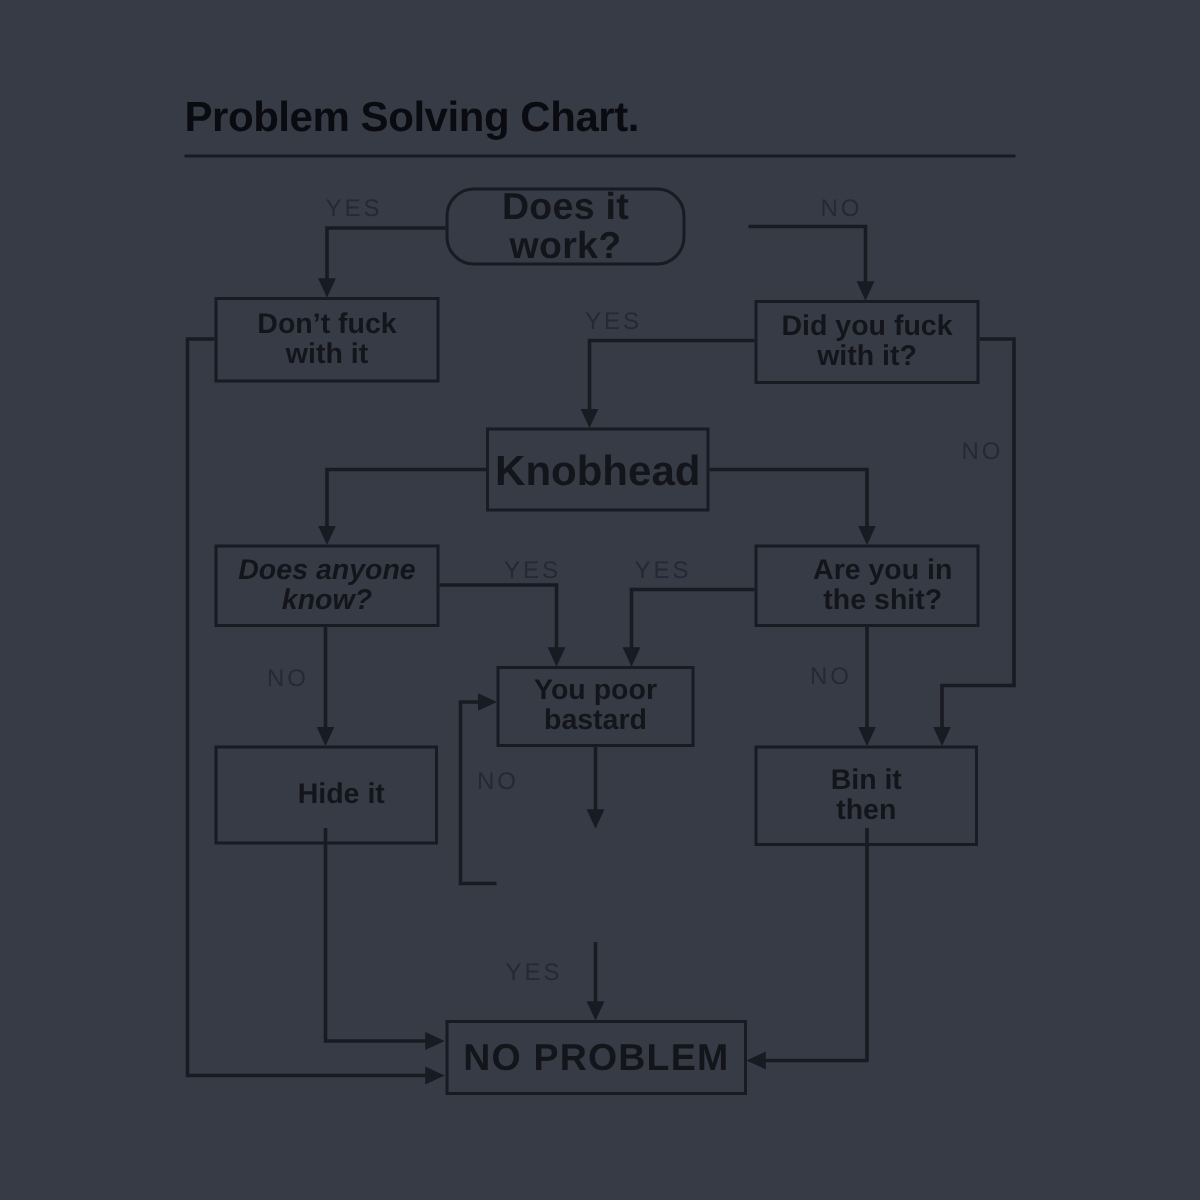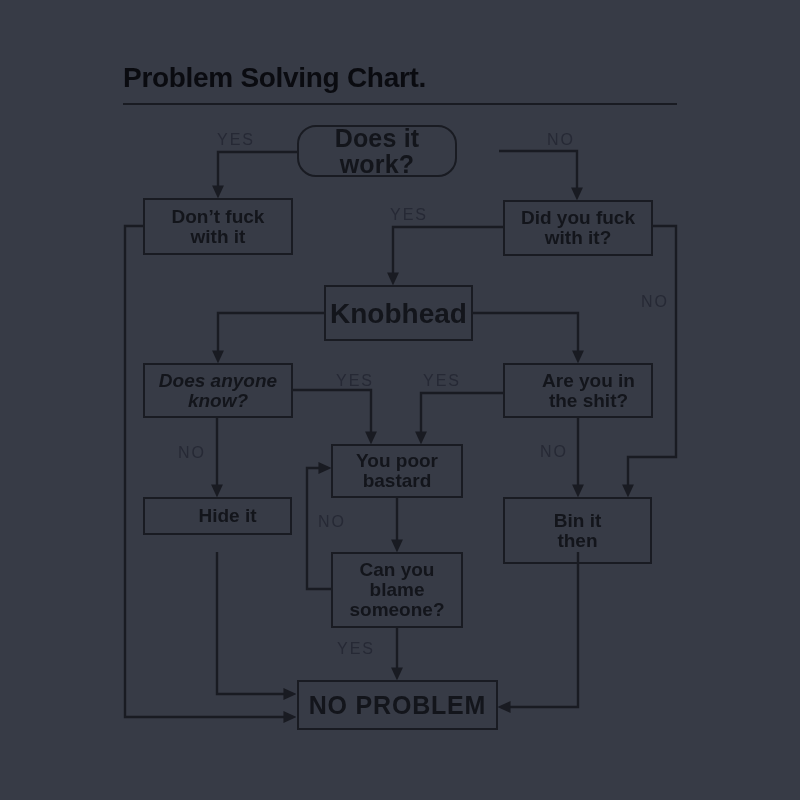--- a/index.html
+++ b/index.html
@@ -71,21 +71,21 @@
     white-space: nowrap;
   }
   
   .n-does-it-work   { left:297px; top:125px; width:160px; height:52px;border-radius:19px; }
   .n-dont-fuck      { left:143px; top:198px; width:150px; height:57px; }
   .n-did-you-fuck   { left:503px; top:200px; width:150px; height:56px; }
   .n-knobhead       { left:324px; top:285px; width:149px; height:56px; }
   .n-does-anyone    { left:143px; top:363px; width:150px; height:55px;font-style:italic; }
   .n-are-you        { left:503px; top:363px; width:150px; height:55px;padding-left:21px; }
   .n-you-poor       { left:331px; top:444px; width:132px; height:54px; }
-  .n-hide-it        { left:143px; top:497px; width:149px; height:38px;padding-left:20px; }
+  .n-hide-it        { left:143px; top:497px; width:149px; height:66px;padding-left:20px; }
   .n-bin-it         { left:503px; top:497px; width:149px; height:67px; }
   .n-can-blame      { left:331px; top:552px; width:132px; height:76px; }
   .n-no-problem     { left:297px; top:680px; width:201px; height:50px; }
   
   .l-yes-top-left   { left:236px; top:140px; }
   .l-no-top-right   { left:561px; top:140px; }
   .l-yes-knobhead   { left:409px; top:215px; }
   .l-no-right-side  { left:655px; top:302px; }
   .l-yes-left-mid   { left:355px; top:381px; }
   .l-yes-right-mid  { left:442px; top:381px; }
@@ -152,25 +152,20 @@
     <span class="node-label">You poor
 bastard</span>
   </div>
   <div class="node n-hide-it">
     <span class="node-label">Hide it</span>
   </div>
   <div class="node n-bin-it">
     <span class="node-label">Bin it
 then</span>
   </div>
-  <div class="node n-can-blame">
-    <span class="node-label">Can you
-blame
-someone?</span>
-  </div>
   <div class="node fs-xl tracked n-no-problem">
     <span class="node-label">NO PROBLEM</span>
   </div>
 
   <span class="edge-label l-yes-top-left">YES</span>
   <span class="edge-label l-no-top-right">NO</span>
   <span class="edge-label l-yes-knobhead">YES</span>
   <span class="edge-label l-no-right-side">NO</span>
   <span class="edge-label l-yes-left-mid">YES</span>
   <span class="edge-label l-yes-right-mid">YES</span>

